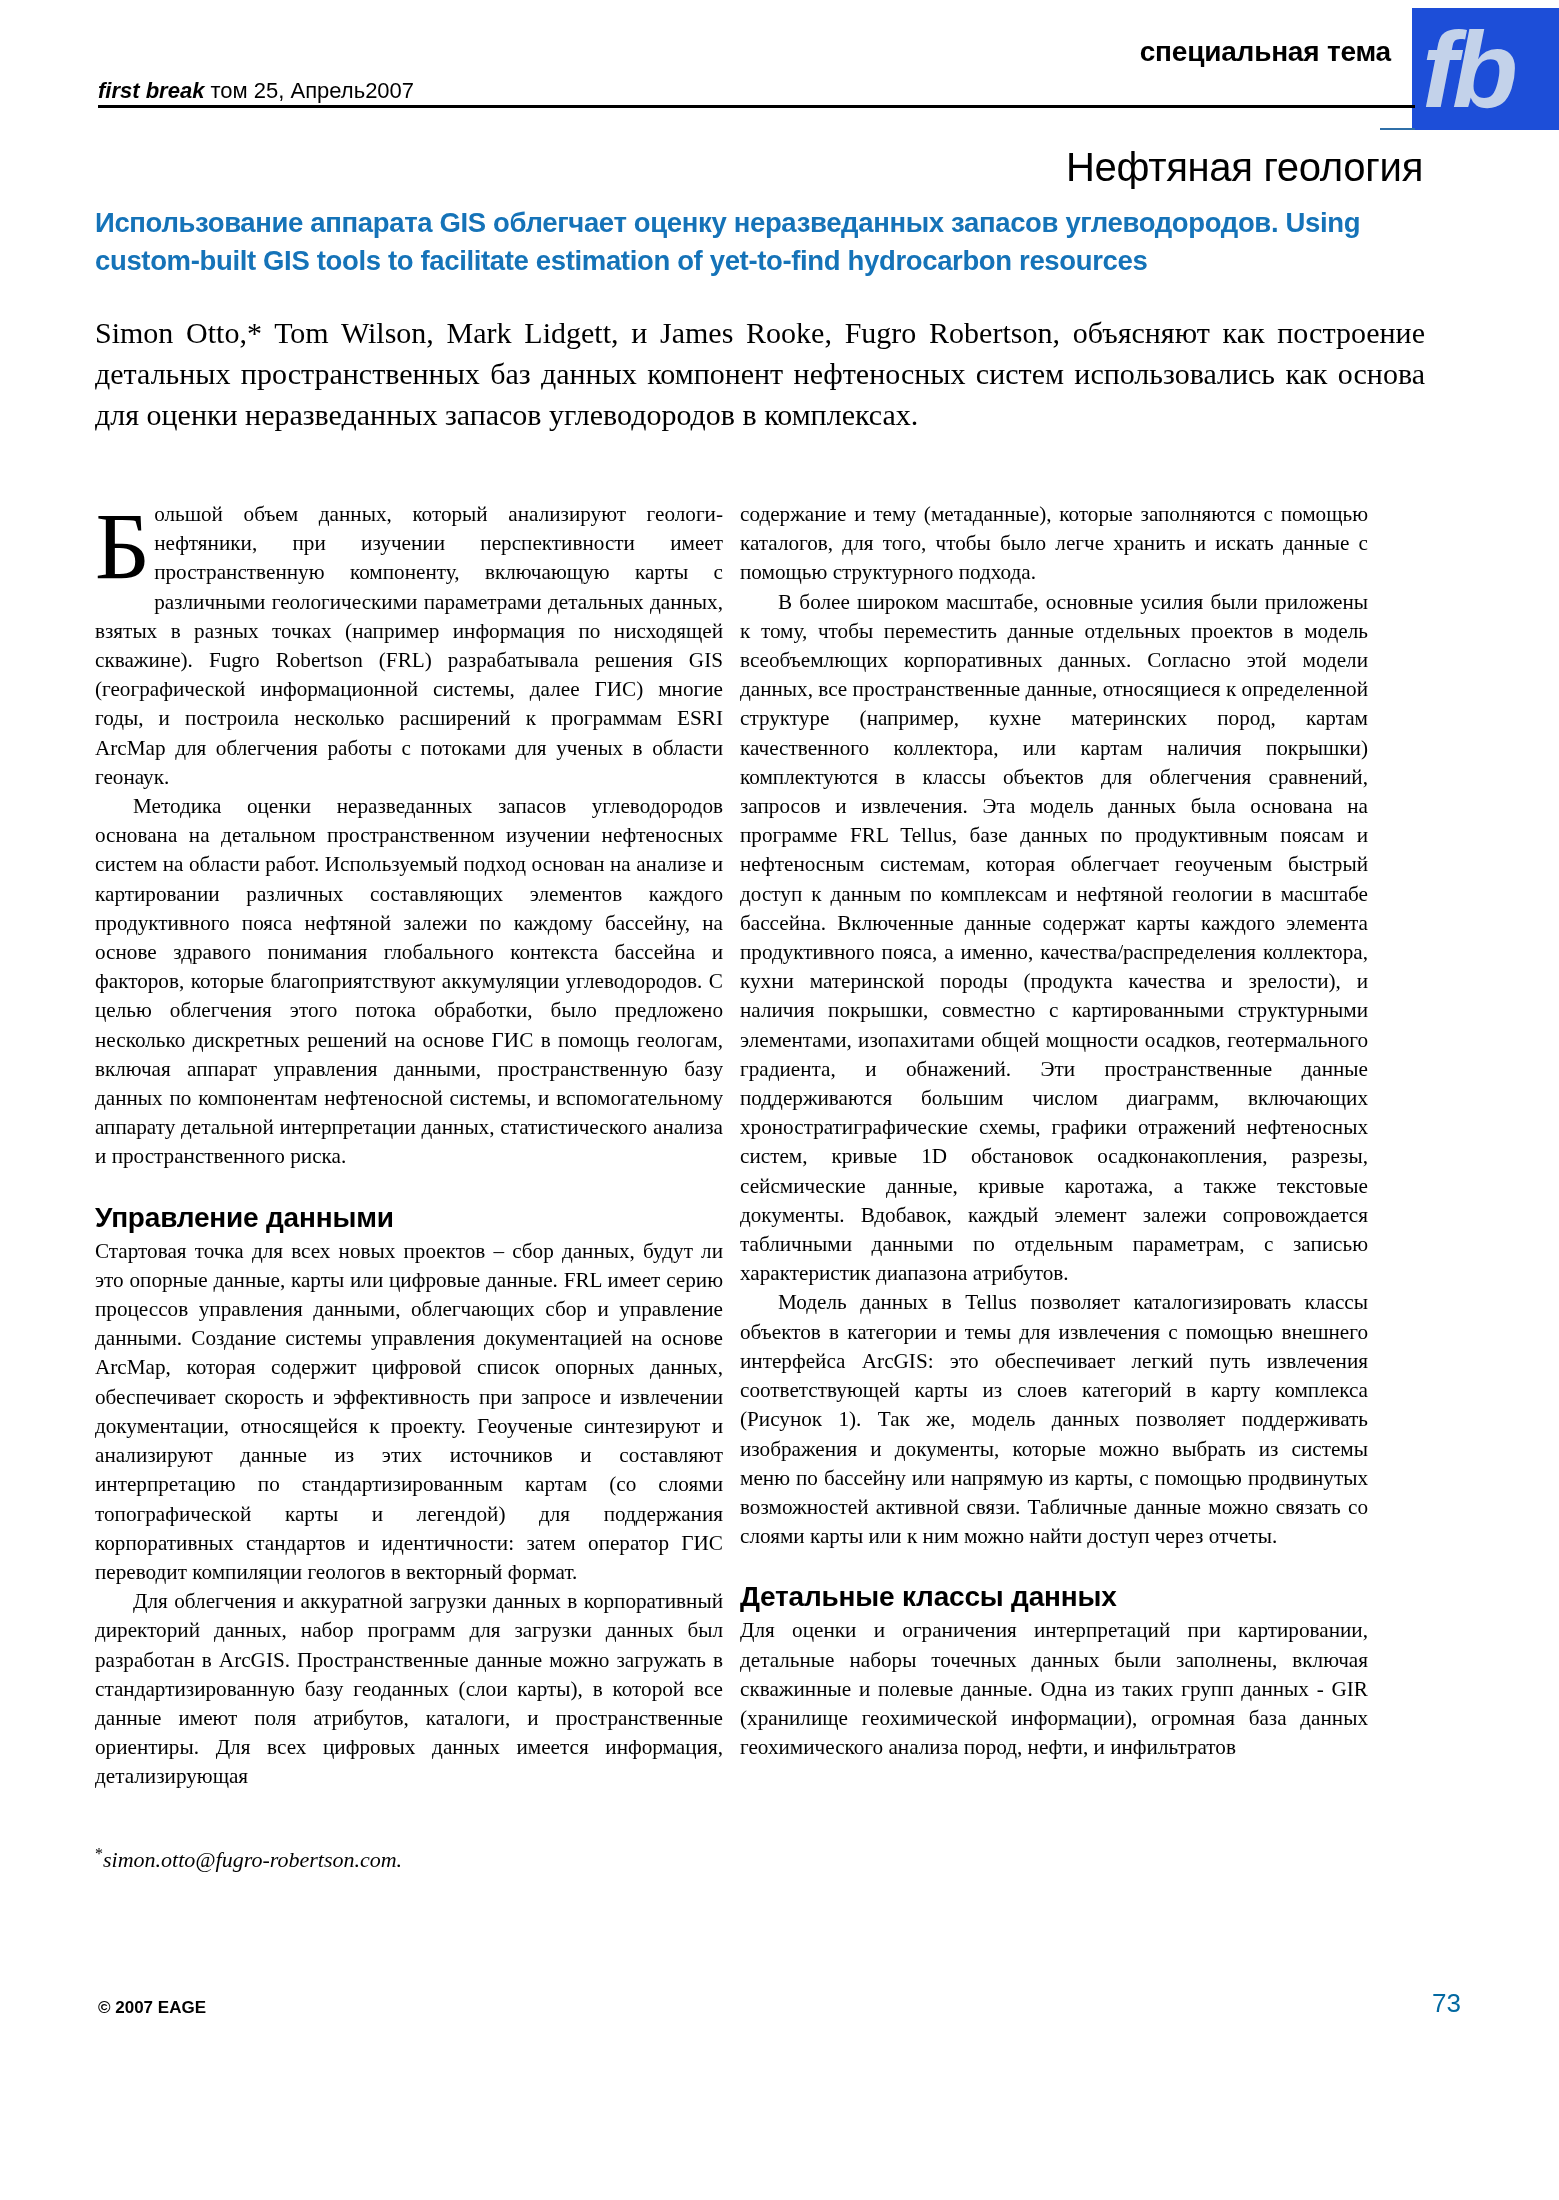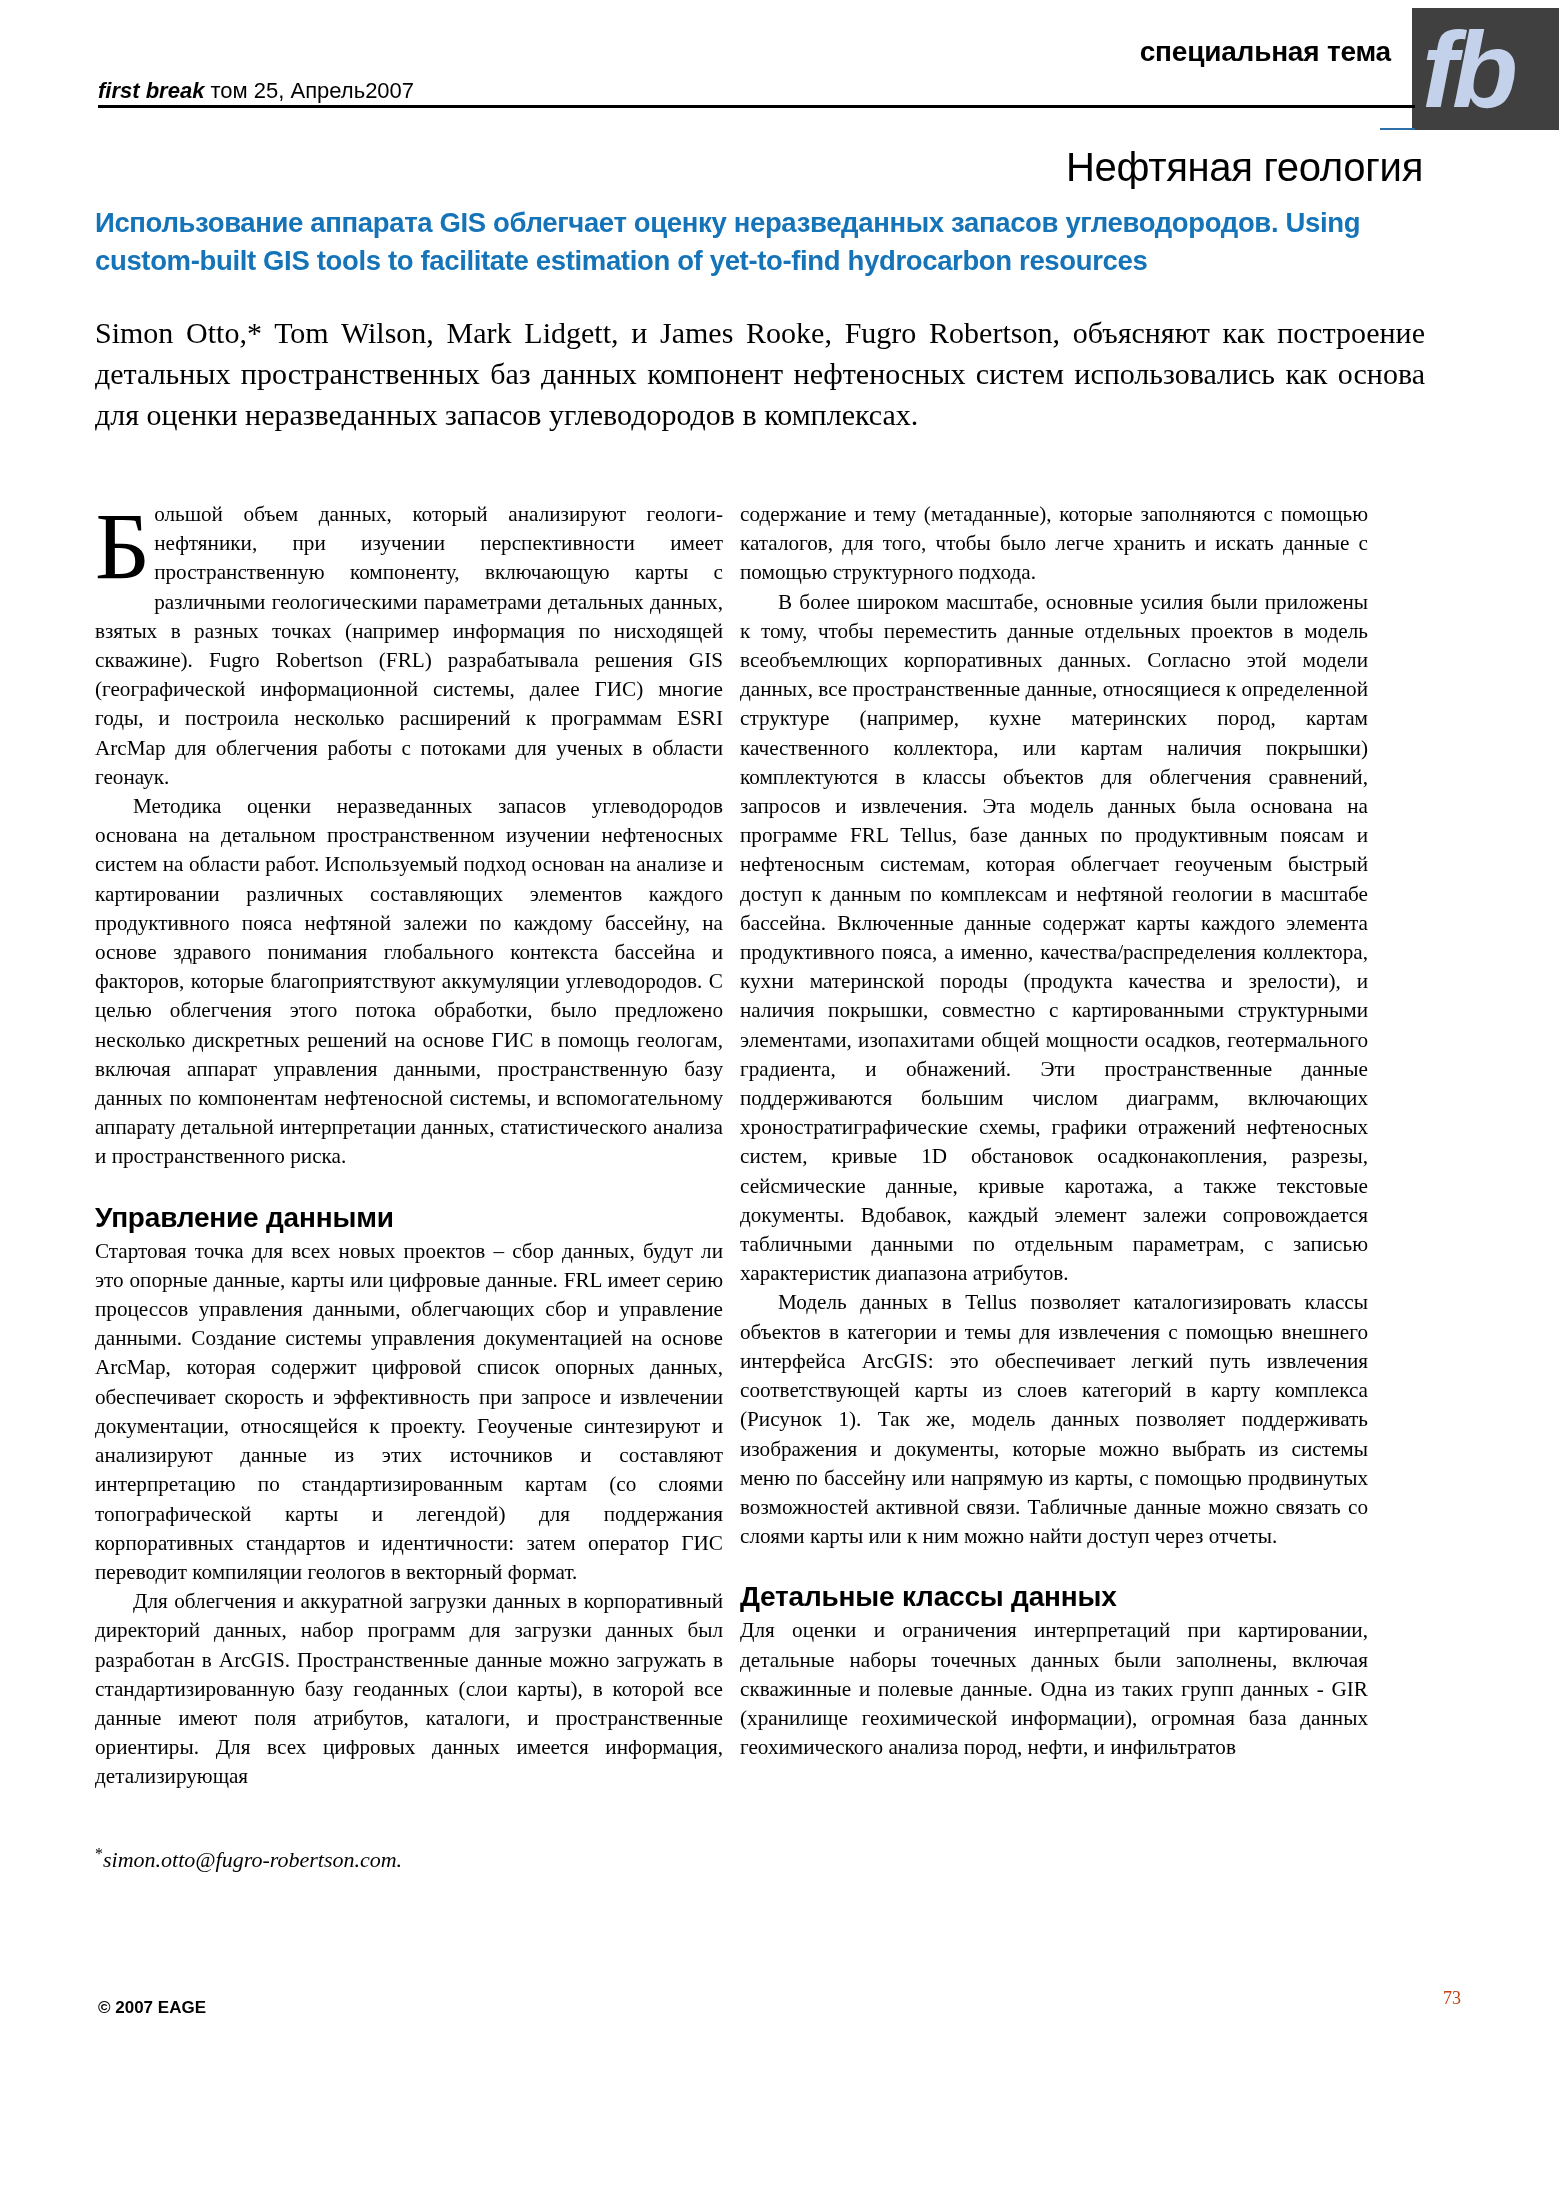--- a/index.html
+++ b/index.html
@@ -25,21 +25,21 @@
     background: #ffffff;
   }
 
   
   .logo-block {
     position: absolute;
     left: 1412px;
     top: 8px;
     width: 147px;
     height: 122px;
-    background: #404040;
+    background: #1d4ed8;
     overflow: hidden;
   }
   .logo-mark {
     position: absolute;
     left: 10px;
     top: 6px;
     font-family: "Liberation Sans", sans-serif;
     font-style: italic;
     font-weight: bold;
     font-size: 108px;
@@ -200,23 +200,23 @@
     font-family: "Liberation Sans", sans-serif;
     font-weight: bold;
     font-size: 17px;
     color: #000000;
     white-space: nowrap;
   }
   .footer-page {
     position: absolute;
     right: 98px;
     top: 1988px;
-    font-family: Liberation Serif, serif;
-    font-size: 18px;
-    color: #c2410c;
+    font-family: Liberation Sans, sans-serif;
+    font-size: 26px;
+    color: #0369a1;
   }
 </style>
 </head>
 <body>
 
 <div class="page">
 
   <div class="logo-block">
     <span class="logo-mark">fb</span>
   </div>

